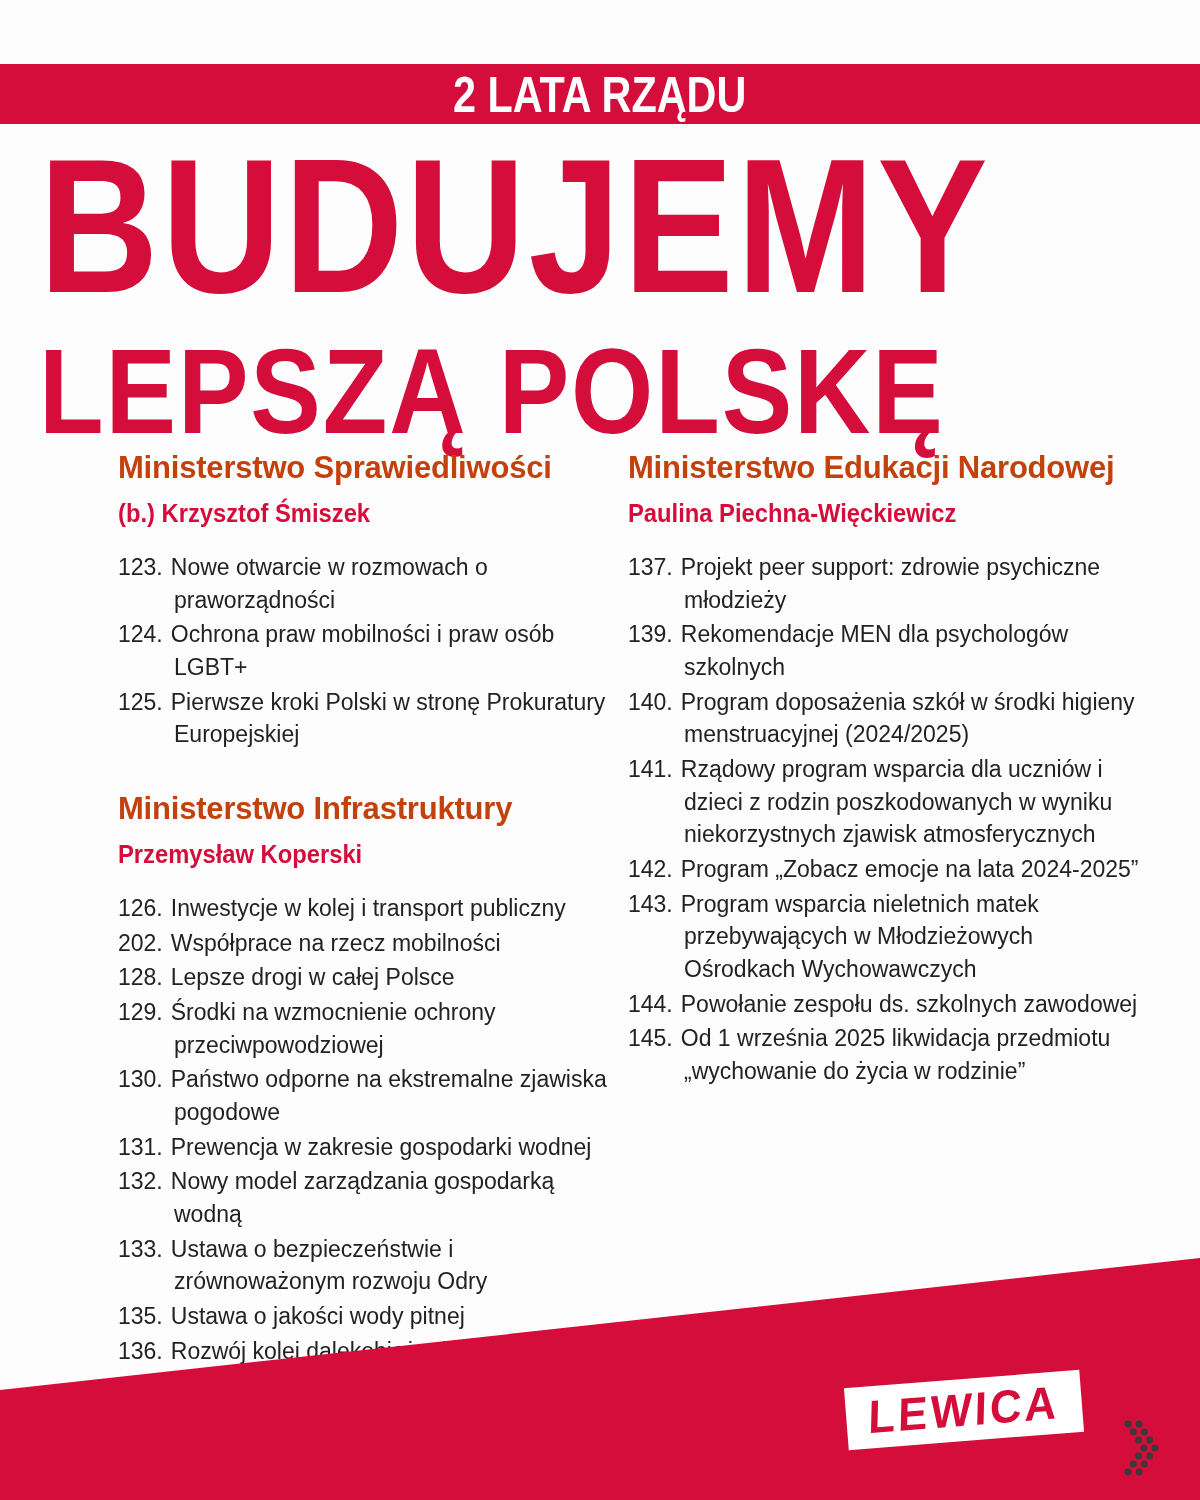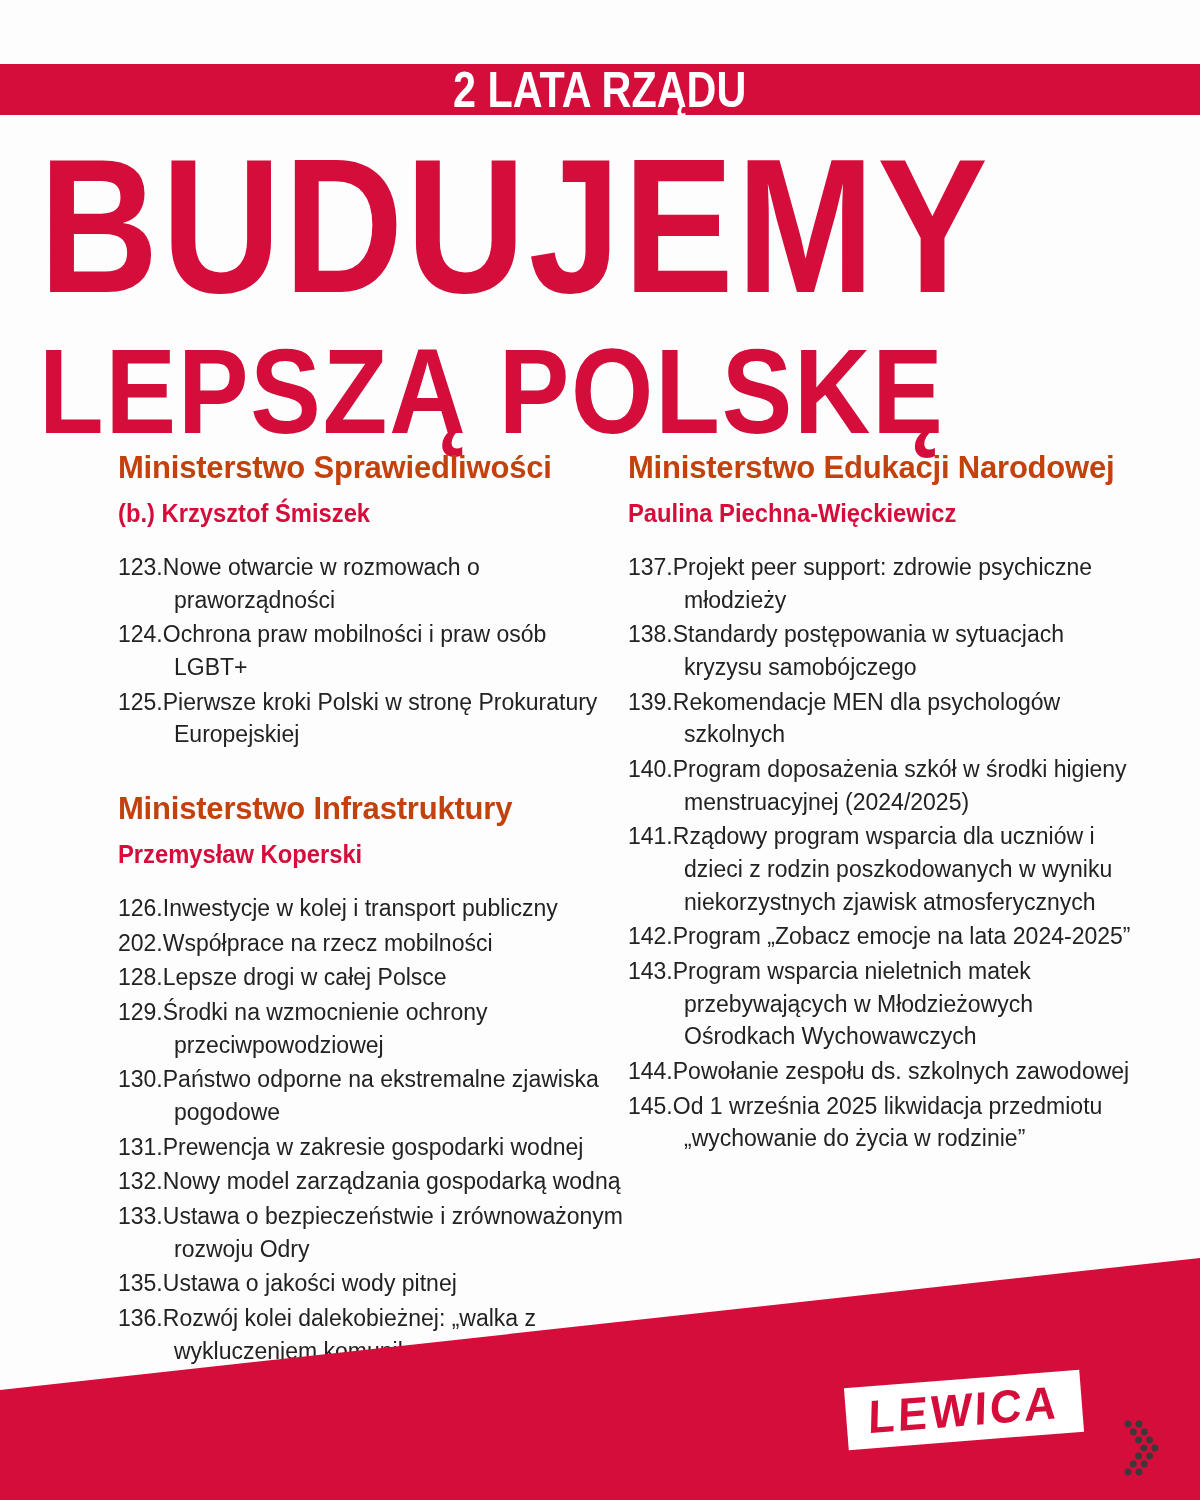--- a/index.html
+++ b/index.html
@@ -10,21 +10,21 @@
   }
   html,body{margin:0;padding:0;}
   body{
     width:1200px;height:1500px;position:relative;overflow:hidden;
     background:var(--bg);
     font-family:"Liberation Sans", sans-serif;
     -webkit-font-smoothing:antialiased;
   }
   
   .banner{
-    position:absolute;top:64px;left:0;width:1200px;height:51px;
+    position:absolute;top:64px;left:0;width:1200px;height:60px;
     background:var(--red);
     display:flex;align-items:center;justify-content:center;
   }
   .banner-text{
     color:#ffffff;font-weight:bold;font-size:47px;line-height:1;
     letter-spacing:0px;transform:scale(0.88,1.08);white-space:nowrap;
   }
   
   .title{
     position:absolute;top:136px;left:0;width:976px;text-align:right;
@@ -56,21 +56,21 @@
     margin-top:13px;transform:scaleX(0.95);transform-origin:0 50%;white-space:nowrap;
   }
   ul.items{
     list-style:none;margin:24px 0 0 0;padding:0;
     color:#232220;font-size:23px;line-height:1.42;
   }
   ul.items li{
     padding-left:56px;text-indent:-56px;margin:0 0 2px 0;
   }
   ul.items .num{display:inline;}
-  ul.items .txt{}
+  ul.items .txt{margin-left:8px;}
   
   .band{
     position:absolute;left:0;bottom:0;width:1200px;height:242px;
     background:var(--red);
     clip-path:polygon(0 132px,1200px 0,1200px 242px,0 242px);
   }
   
   .lewica-box{
     position:absolute;left:846px;top:1379px;width:236px;height:62px;
     background:#ffffff;transform:rotate(-4.5deg);
@@ -146,21 +146,20 @@
 
   <div class="col col-right">
 
     <div class="section">
       <h2 class="ministry">Ministerstwo Edukacji Narodowej</h2>
       <div class="minister">Paulina Piechna-Więckiewicz</div>
       <ul class="items">
 
           <li class="item"><span class="num">137.</span><span class="txt">Projekt peer support: zdrowie psychiczne młodzieży</span></li>
 
-          <li class="item"><span class="num">138.</span><span class="txt">Standardy postępowania w sytuacjach kryzysu samobójczego</span></li>
 
           <li class="item"><span class="num">139.</span><span class="txt">Rekomendacje MEN dla psychologów szkolnych</span></li>
 
           <li class="item"><span class="num">140.</span><span class="txt">Program doposażenia szkół w środki higieny menstruacyjnej (2024/2025)</span></li>
 
           <li class="item"><span class="num">141.</span><span class="txt">Rządowy program wsparcia dla uczniów i dzieci z rodzin poszkodowanych w wyniku niekorzystnych zjawisk atmosferycznych</span></li>
 
           <li class="item"><span class="num">142.</span><span class="txt">Program „Zobacz emocje na lata 2024-2025”</span></li>
 
           <li class="item"><span class="num">143.</span><span class="txt">Program wsparcia nieletnich matek przebywających w Młodzieżowych Ośrodkach Wychowawczych</span></li>

